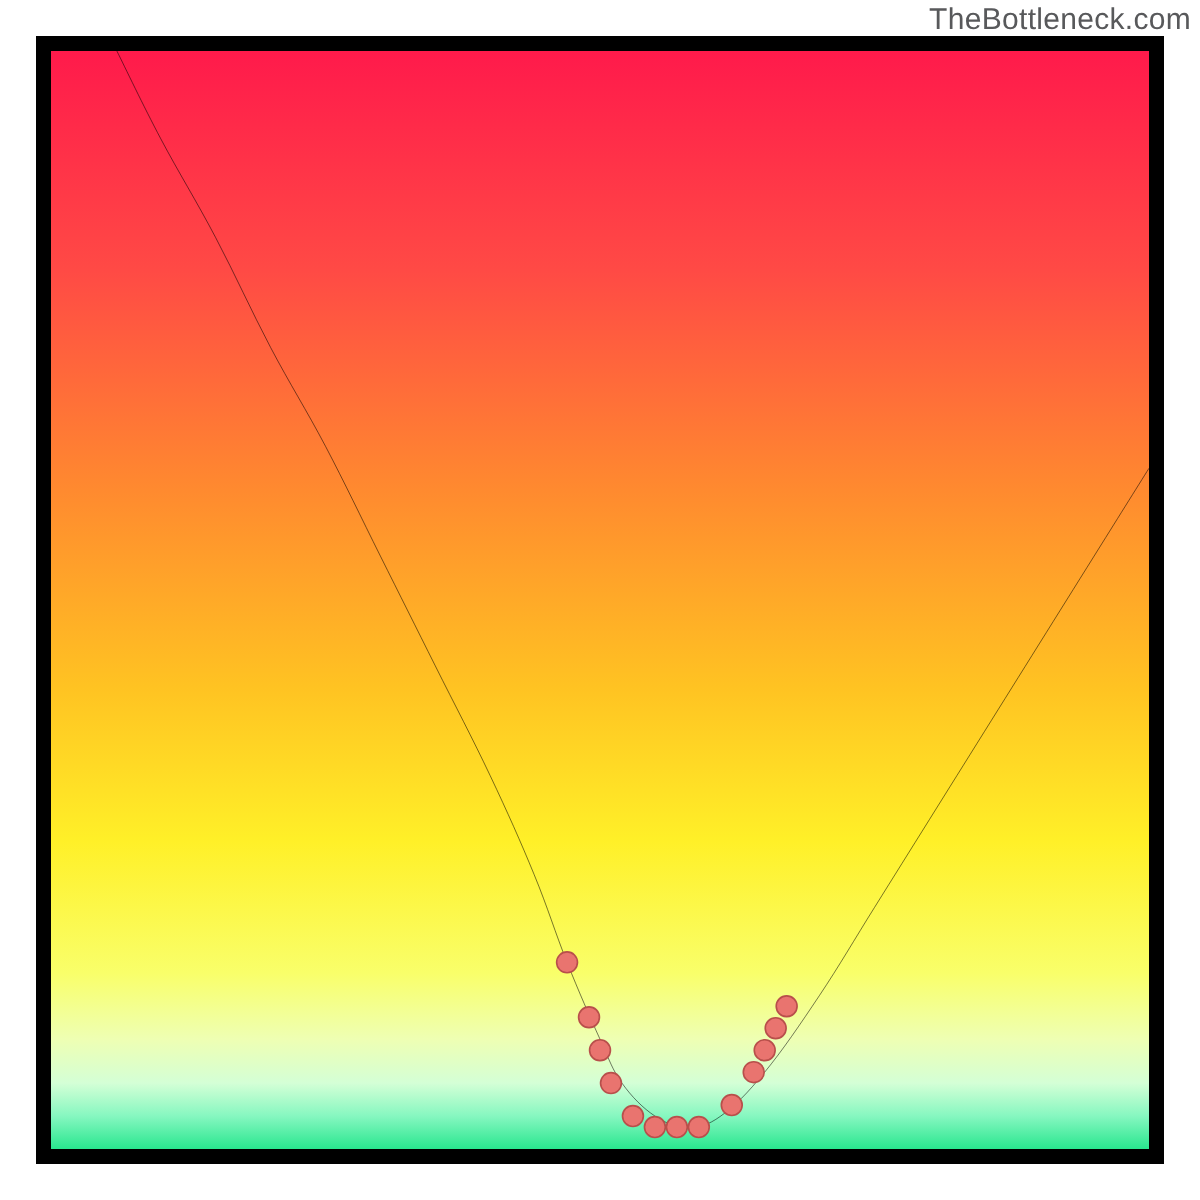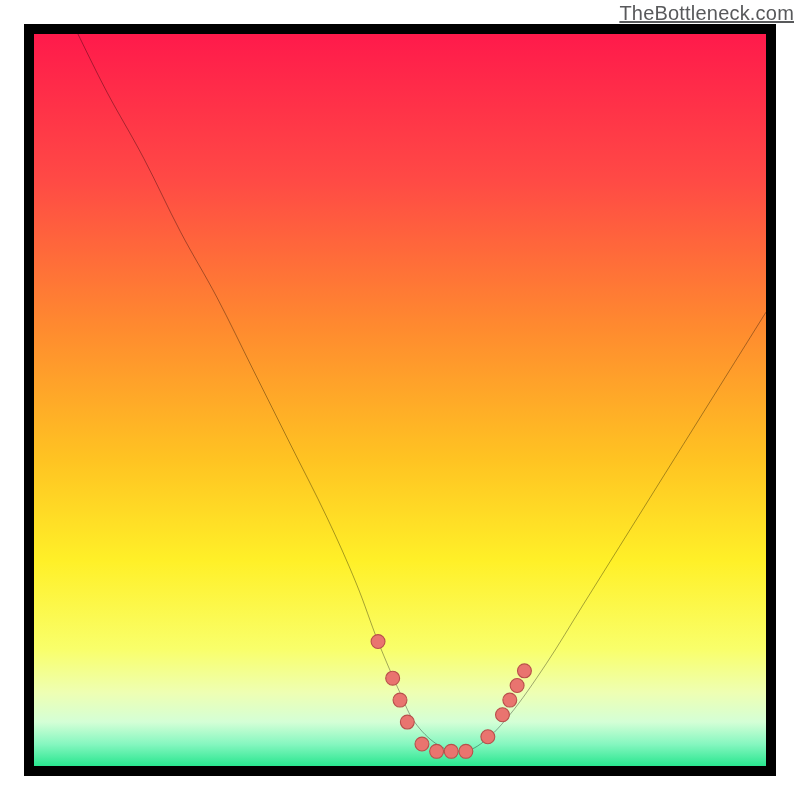--- a/index.html
+++ b/index.html
@@ -41,21 +41,20 @@
     pointer-events: none;
   }
   .watermark {
     position: absolute;
     top: 2px;
     right: 6px;
     font-size: 20px;
     font-weight: 500;
     color: #58595b;
     letter-spacing: 0.2px;
-    text-decoration: underline;
   }
 </style>
 </head>
 <body>
 
 <div class="stage">
 
   <div class="watermark">TheBottleneck.com</div>
 
   <div class="plot-frame">

